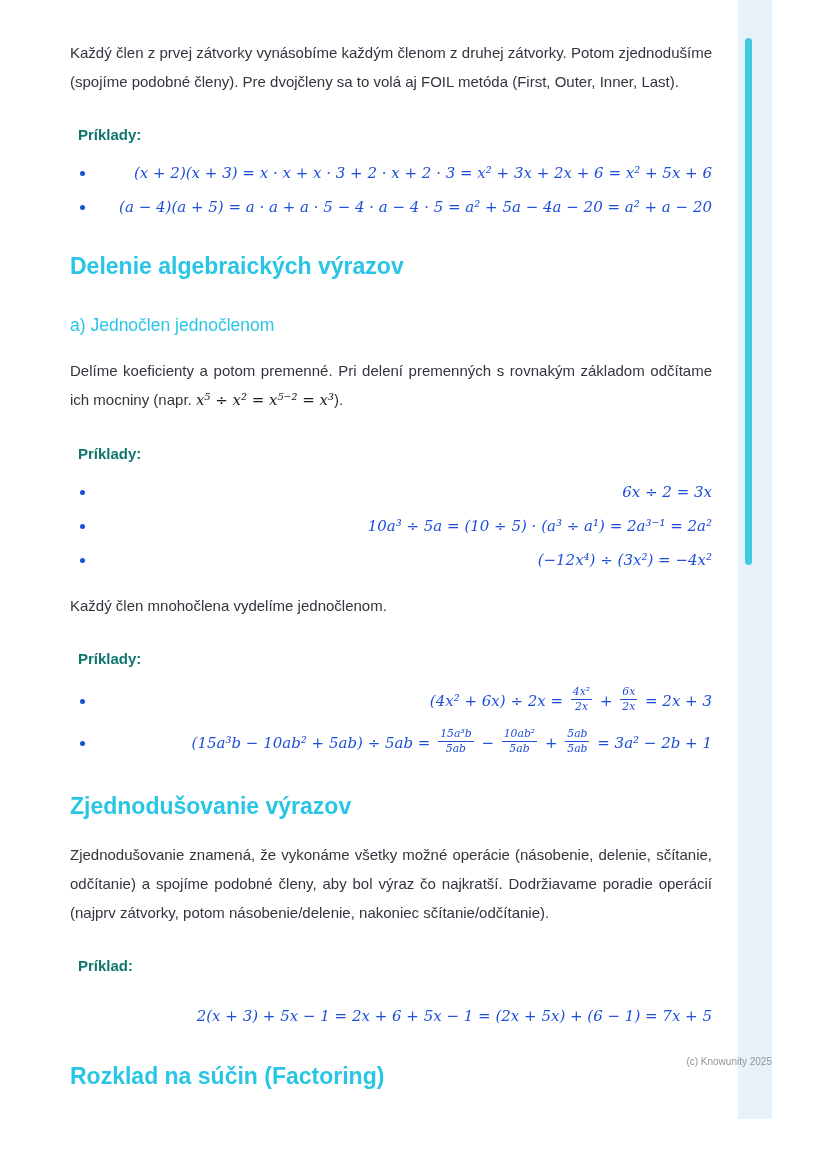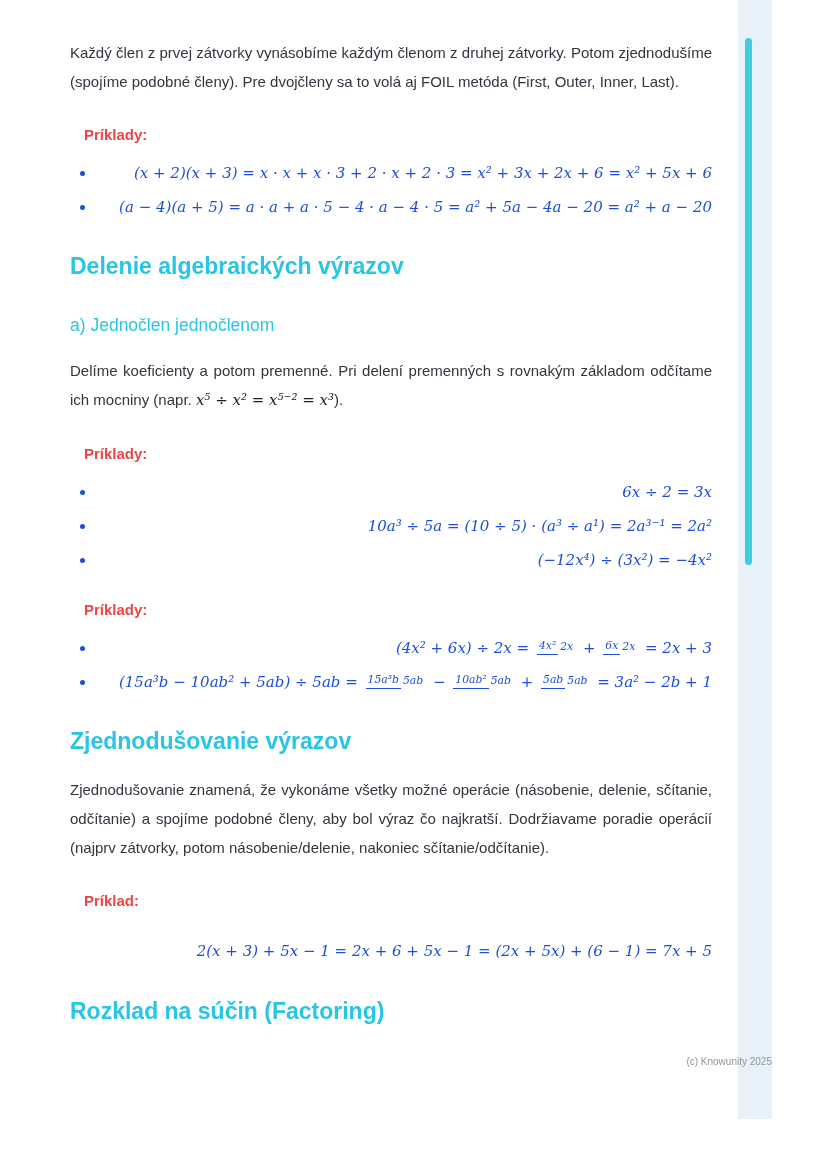--- a/index.html
+++ b/index.html
@@ -15,34 +15,34 @@
   .page{position:relative;width:828px;height:1119px;background:#ffffff;overflow:hidden;margin:0 auto;}
 
   
   .side-strip{position:absolute;top:0;right:56px;width:34px;height:1171px;background:var(--track);}
   .side-thumb{position:absolute;top:38px;left:7px;width:7px;height:527px;border-radius:4px;background:var(--thumb);cursor:pointer;}
 
   .content{position:absolute;top:0;left:70px;width:642px;padding-top:38px;}
 
   .para{margin:20px 0 0;font-size:15px;line-height:29px;text-align:justify;color:var(--body);}
   .para.first{margin-top:0;}
-  .label{margin:24px 14px 0;font-size:15px;line-height:29px;font-weight:700;color:#ef4444;}
+  .label{margin:24px 8px 0;font-size:15px;line-height:29px;font-weight:700;color:#0f766e;}
 
   h2{margin:34px 0 0;font-size:23px;line-height:28px;font-weight:700;color:var(--accent);}
   h3{margin:34px 0 0;font-size:17.5px;line-height:22px;font-weight:400;color:var(--accent);}
 
   ul.examples{margin:14px 0 0;padding:0 0 0 26px;list-style:disc;}
   ul.examples li{margin:0 0 13px;line-height:21px;}
   ul.examples li:last-child{margin-bottom:0;}
 
   .math{font-family:"DejaVu Serif",serif;font-style:italic;font-size:15px;color:#1d4ed8;text-align:right;}
   .math-inline{font-family:"DejaVu Serif",serif;font-style:italic;color:#1b1b24;}
   .formula{margin:24px 0 16px;line-height:24px;}
 
-  .frac{display:inline-flex;flex-direction:row;align-items:center;vertical-align:middle;
+  .frac{display:inline-flex;flex-direction:column;align-items:center;vertical-align:middle;
         font-size:0.72em;line-height:1.3;margin:0 3px;transform:translateY(-2px);}
   .frac .num{border-bottom:1px solid currentColor;padding:0 2px;}
   .frac .den{padding:0 2px;}
 
   .copyright{position:absolute;right:56px;bottom:52px;font-size:10px;color:var(--muted);z-index:2;}
 </style>
 </head>
 <body>
 
 <div class="page">
@@ -66,20 +66,21 @@
     <h3>a) Jednočlen jednočlenom</h3>
     <p class="para"><span>Delíme koeficienty a potom premenné. Pri delení premenných s rovnakým základom odčítame ich mocniny (napr. </span><span class="math-inline">x⁵ ÷ x² = x⁵⁻² = x³</span><span>).</span></p>
 
     <p class="label">Príklady:</p>
     <ul class="examples">
       <li class="math">6x ÷ 2 = 3x</li>
       <li class="math">10a³ ÷ 5a = (10 ÷ 5) · (a³ ÷ a¹) = 2a³⁻¹ = 2a²</li>
       <li class="math">(−12x⁴) ÷ (3x²) = −4x²</li>
     </ul>
 
+    <p class="para">Každý člen mnohočlena vydelíme jednočlenom.</p>
 
     <p class="label">Príklady:</p>
     <ul class="examples">
       <li class="math"><span>(4x² + 6x) ÷ 2x = </span><span class="frac">
             <span class="num">4x²</span>
             <span class="den">2x</span>
           </span><span> + </span><span class="frac">
             <span class="num">6x</span>
             <span class="den">2x</span>
           </span><span> = 2x + 3</span></li>

